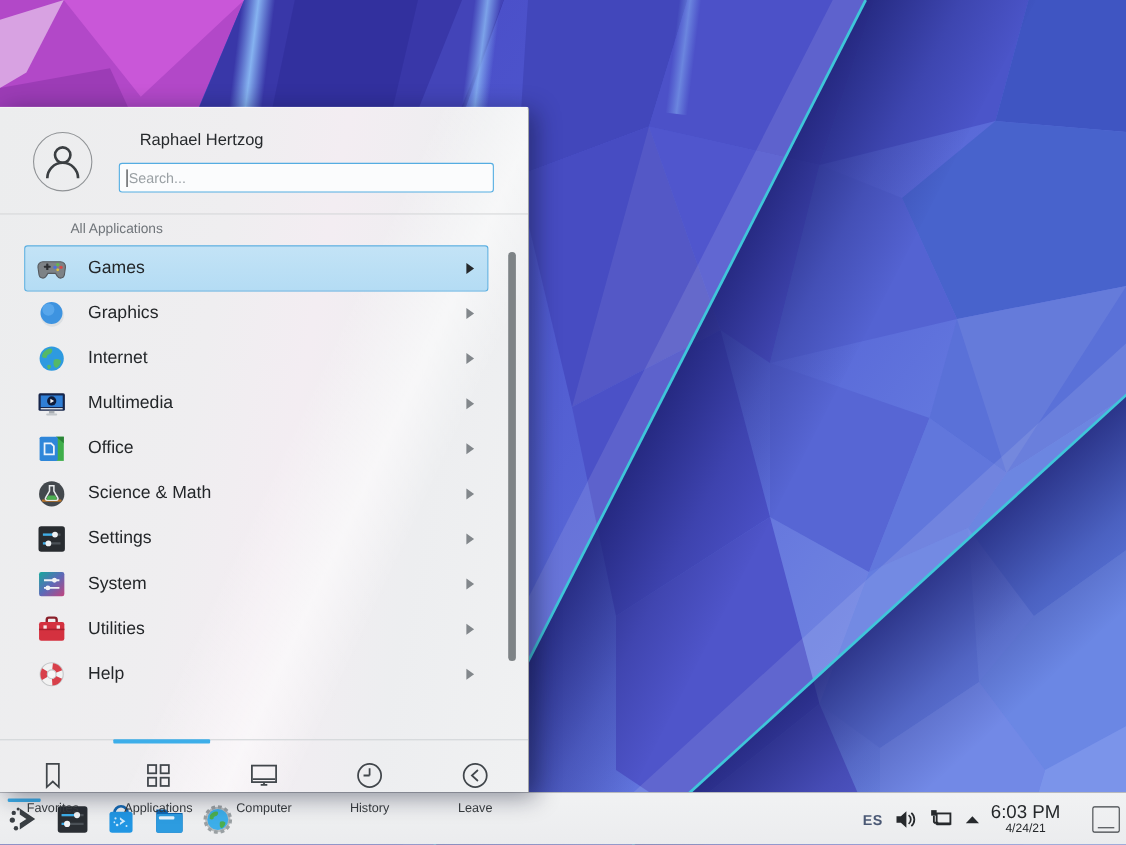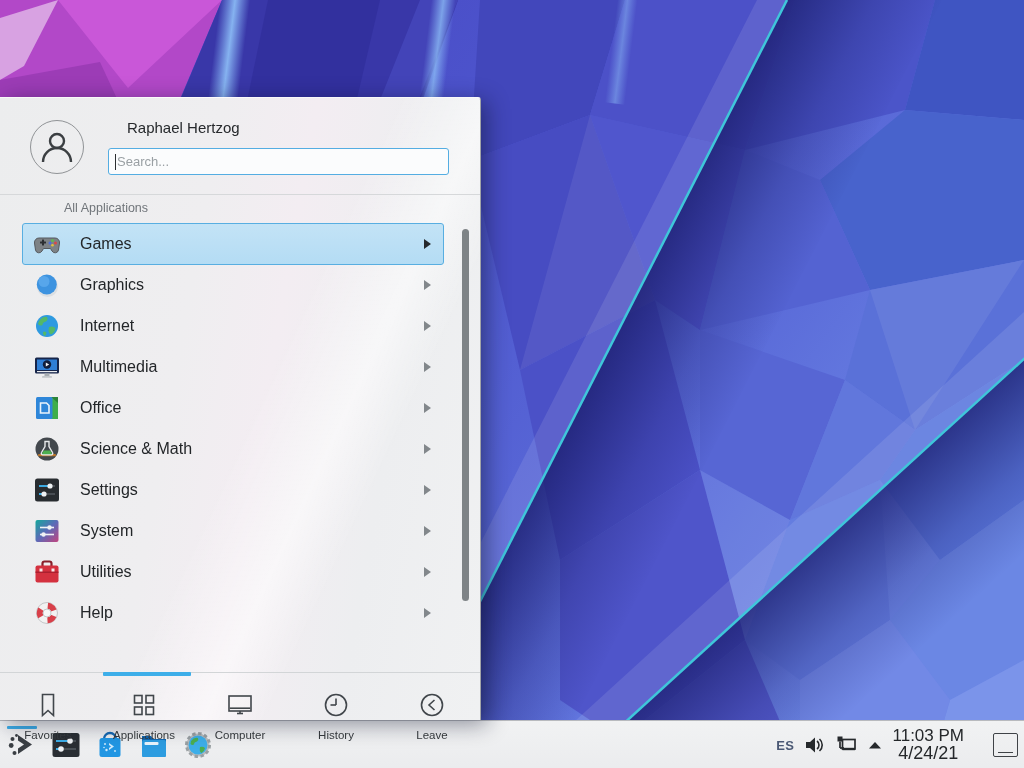--- a/index.html
+++ b/index.html
@@ -11,21 +11,21 @@
   .taskbar{position:absolute;left:0;bottom:0;width:1024px;height:48px;
     background:linear-gradient(180deg,#f1f2f3,#ebecee);border-top:1px solid rgba(90,95,100,.35);z-index:5;}
   .tb-left{position:absolute;left:0;top:0;height:100%;display:flex;align-items:center;}
   .tb-btn{position:relative;width:44px;height:48px;display:flex;align-items:center;justify-content:center;}
   .tb-btn svg{display:block;}
   .tb-active-line{position:absolute;left:7px;top:5px;width:30px;height:3px;background:#3daee9;border-radius:1px;}
   .tray{position:absolute;right:60px;top:0;height:48px;display:flex;align-items:center;gap:9px;}
   .kbd-layout{font-size:13px;font-weight:bold;color:#4a5874;letter-spacing:.5px;}
   .clock{display:flex;flex-direction:column;align-items:center;line-height:1.05;color:#24272a;}
   .clock .time{font-size:17px;}
-  .clock .date{font-size:18px;}
+  .clock .date{font-size:11px;}
   .show-desktop{position:absolute;right:6px;top:12px;width:25px;height:24px;border:1.6px solid #3f4347;border-radius:2px;}
   .show-desktop::after{content:"";position:absolute;left:4px;right:4px;bottom:3px;height:0;border-top:1.6px solid #3f4347;}
 
   
   .menu{position:absolute;left:0;top:97px;width:481px;height:623px;z-index:10;
     background:
       linear-gradient(115deg,rgba(255,255,255,0) 52%,rgba(255,255,255,.55) 64%,rgba(255,255,255,0) 72%),
       linear-gradient(100deg,#ecedee 0%,#efeef0 38%,#f3edf2 54%,#edeef0 76%,#f0f1f2 100%);
     border-right:1px solid rgba(70,75,80,.45);border-top:1px solid rgba(255,255,255,.6);
     border-radius:0 3px 0 0;box-shadow:6px 4px 22px rgba(10,15,40,.45);}
@@ -198,21 +198,21 @@
         <rect x="3.5" y="3.5" width="5" height="5" fill="#26292c"></rect>
         <line x1="6" y1="8.5" x2="6" y2="15" stroke="#26292c" stroke-width="1.7"></line>
         <line x1="6" y1="15" x2="10" y2="15" stroke="#26292c" stroke-width="1.7"></line>
         <rect x="8.5" y="6.5" width="12.5" height="9.5" fill="none" stroke="#26292c" stroke-width="1.7"></rect>
         <line x1="8.5" y1="16" x2="21" y2="16" stroke="#26292c" stroke-width="2.4"></line>
       </svg>
       <svg class="ic" width="16" height="12" viewBox="0 0 16 12">
         <polygon points="2,9.5 14,9.5 8,3" fill="#26292c"></polygon>
       </svg>
       <div class="clock">
-        <span class="time">11:03 PM</span>
+        <span class="time">6:03 PM</span>
         <span class="date">4/24/21</span>
       </div>
     </div>
     <div class="show-desktop"></div>
   </div>
 
   <div class="menu">
 
     <div class="menu-header">
       <div class="avatar">

